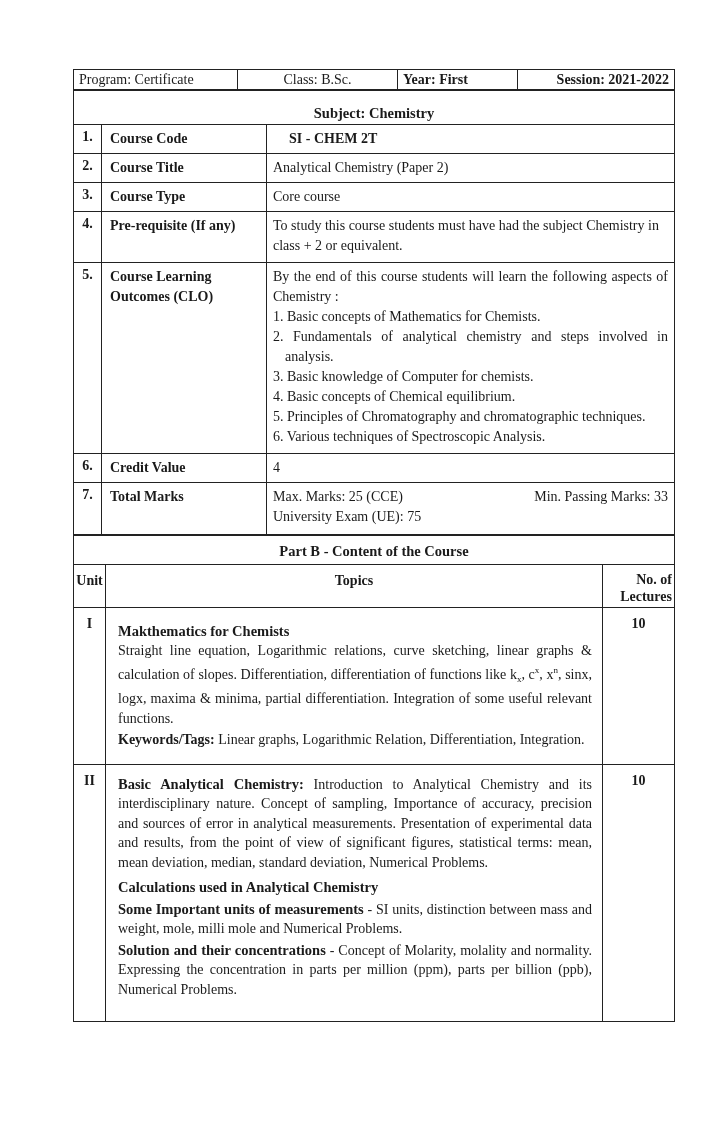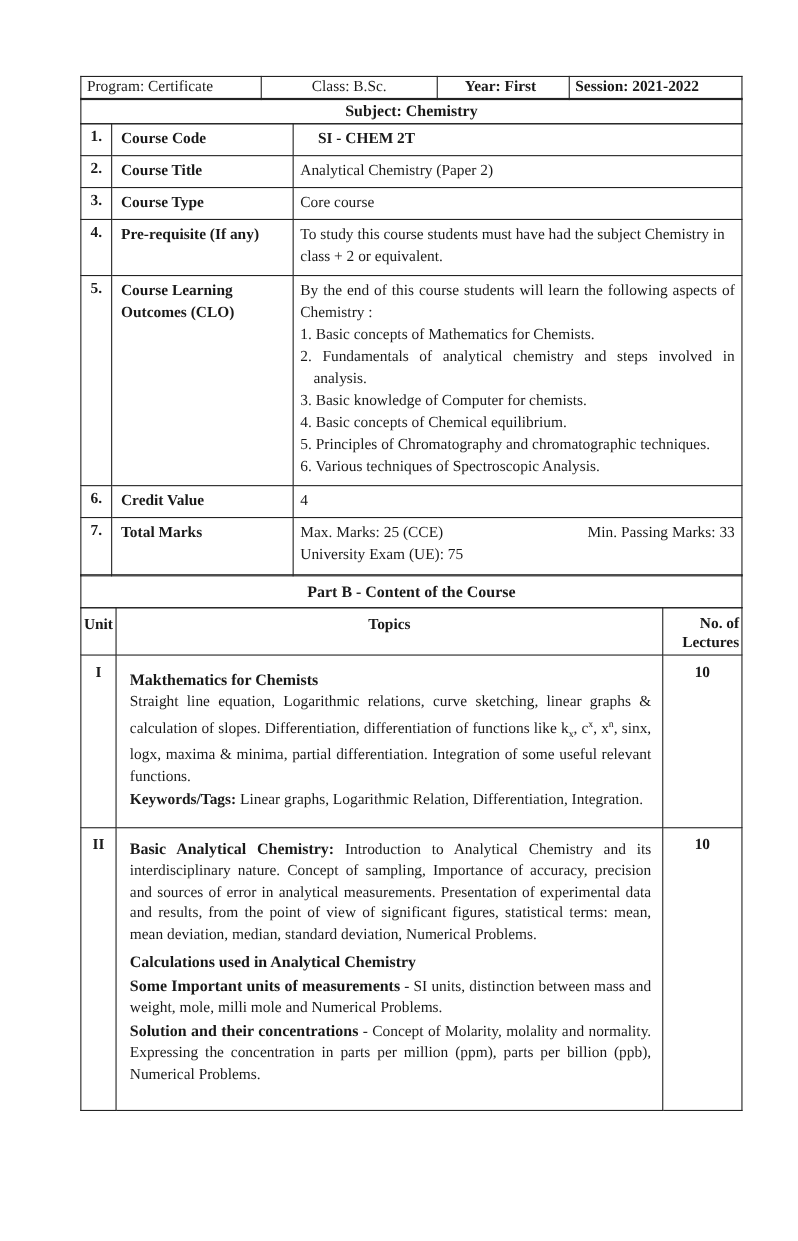--- a/index.html
+++ b/index.html
@@ -7,21 +7,21 @@
     width: 725px; height: 1128px; position: relative; overflow: hidden;
     font-family: "Liberation Serif", "DejaVu Serif", serif;
     color: #1a1a1a;
   }
   .page { position: absolute; left: 73px; top: 70px; width: 602px; }
   table { border-collapse: collapse; width: 100%; table-layout: fixed; }
   td, th { border: 1.5px solid #222; vertical-align: top; padding: 0; font-weight: normal; }
   .hdr { text-align: center; font-size: 14.5px; line-height: 22px; height: 22px; }
   .bold { font-weight: bold; }
   .prog td { font-size: 14px; line-height: 20px; height: 20px; padding: 0 5px; }
-  .subj { text-align: center; font-size: 14.5px; line-height: 22px; padding-top: 0; height: 22px; }
+  .subj { text-align: center; font-size: 14.5px; line-height: 22px; padding-top: 12px; height: 22px; }
   .num { width: 28px; text-align: center; font-weight: bold; font-size: 14px; padding: 4px 0; }
   .lbl { width: 147px; font-weight: bold; font-size: 14px; padding: 4px 6px 4px 8px; line-height: 20px; }
   .val { font-size: 14px; padding: 4px 6px; line-height: 20px; }
   .val .code { font-weight: bold; padding-left: 16px; }
   .clo-list { margin: 0; padding: 0; list-style: none; }
   .clo-list li { padding-left: 12px; text-indent: -12px; }
   .marks-row { display: flex; justify-content: space-between; }
   .partb { text-align: center; font-weight: bold; font-size: 14.5px; line-height: 22px; padding: 5px 0 2px 0; }
   .ltp { text-align: center; font-weight: bold; font-size: 14.5px; line-height: 22px; padding: 4px 0 2px 0; }
   .unit-col { width: 31px; text-align: center; font-weight: bold; font-size: 14px; padding-top: 8px; }
@@ -44,22 +44,22 @@
     <colgroup>
         <col style="width:164px">
         <col style="width:160px">
         <col style="width:120px">
         <col>
       </colgroup>
     <tbody>
         <tr>
       <td>Program: Certificate</td>
       <td style="text-align:center">Class: B.Sc.</td>
-      <td style="text-align:center; padding-right:10px" class="bold">Year: First</td>
-      <td style="" class="bold">Session: 2021-2022</td>
+      <td style="text-align:left; padding-right:10px" class="bold">Year: First</td>
+      <td style="text-align:right" class="bold">Session: 2021-2022</td>
     </tr>
   </tbody>
     </table>
   <table style="margin-top:-1.5px;">
     <tbody>
         <tr>
           <td class="subj bold">Subject: Chemistry</td>
         </tr>
   </tbody>
     </table>

